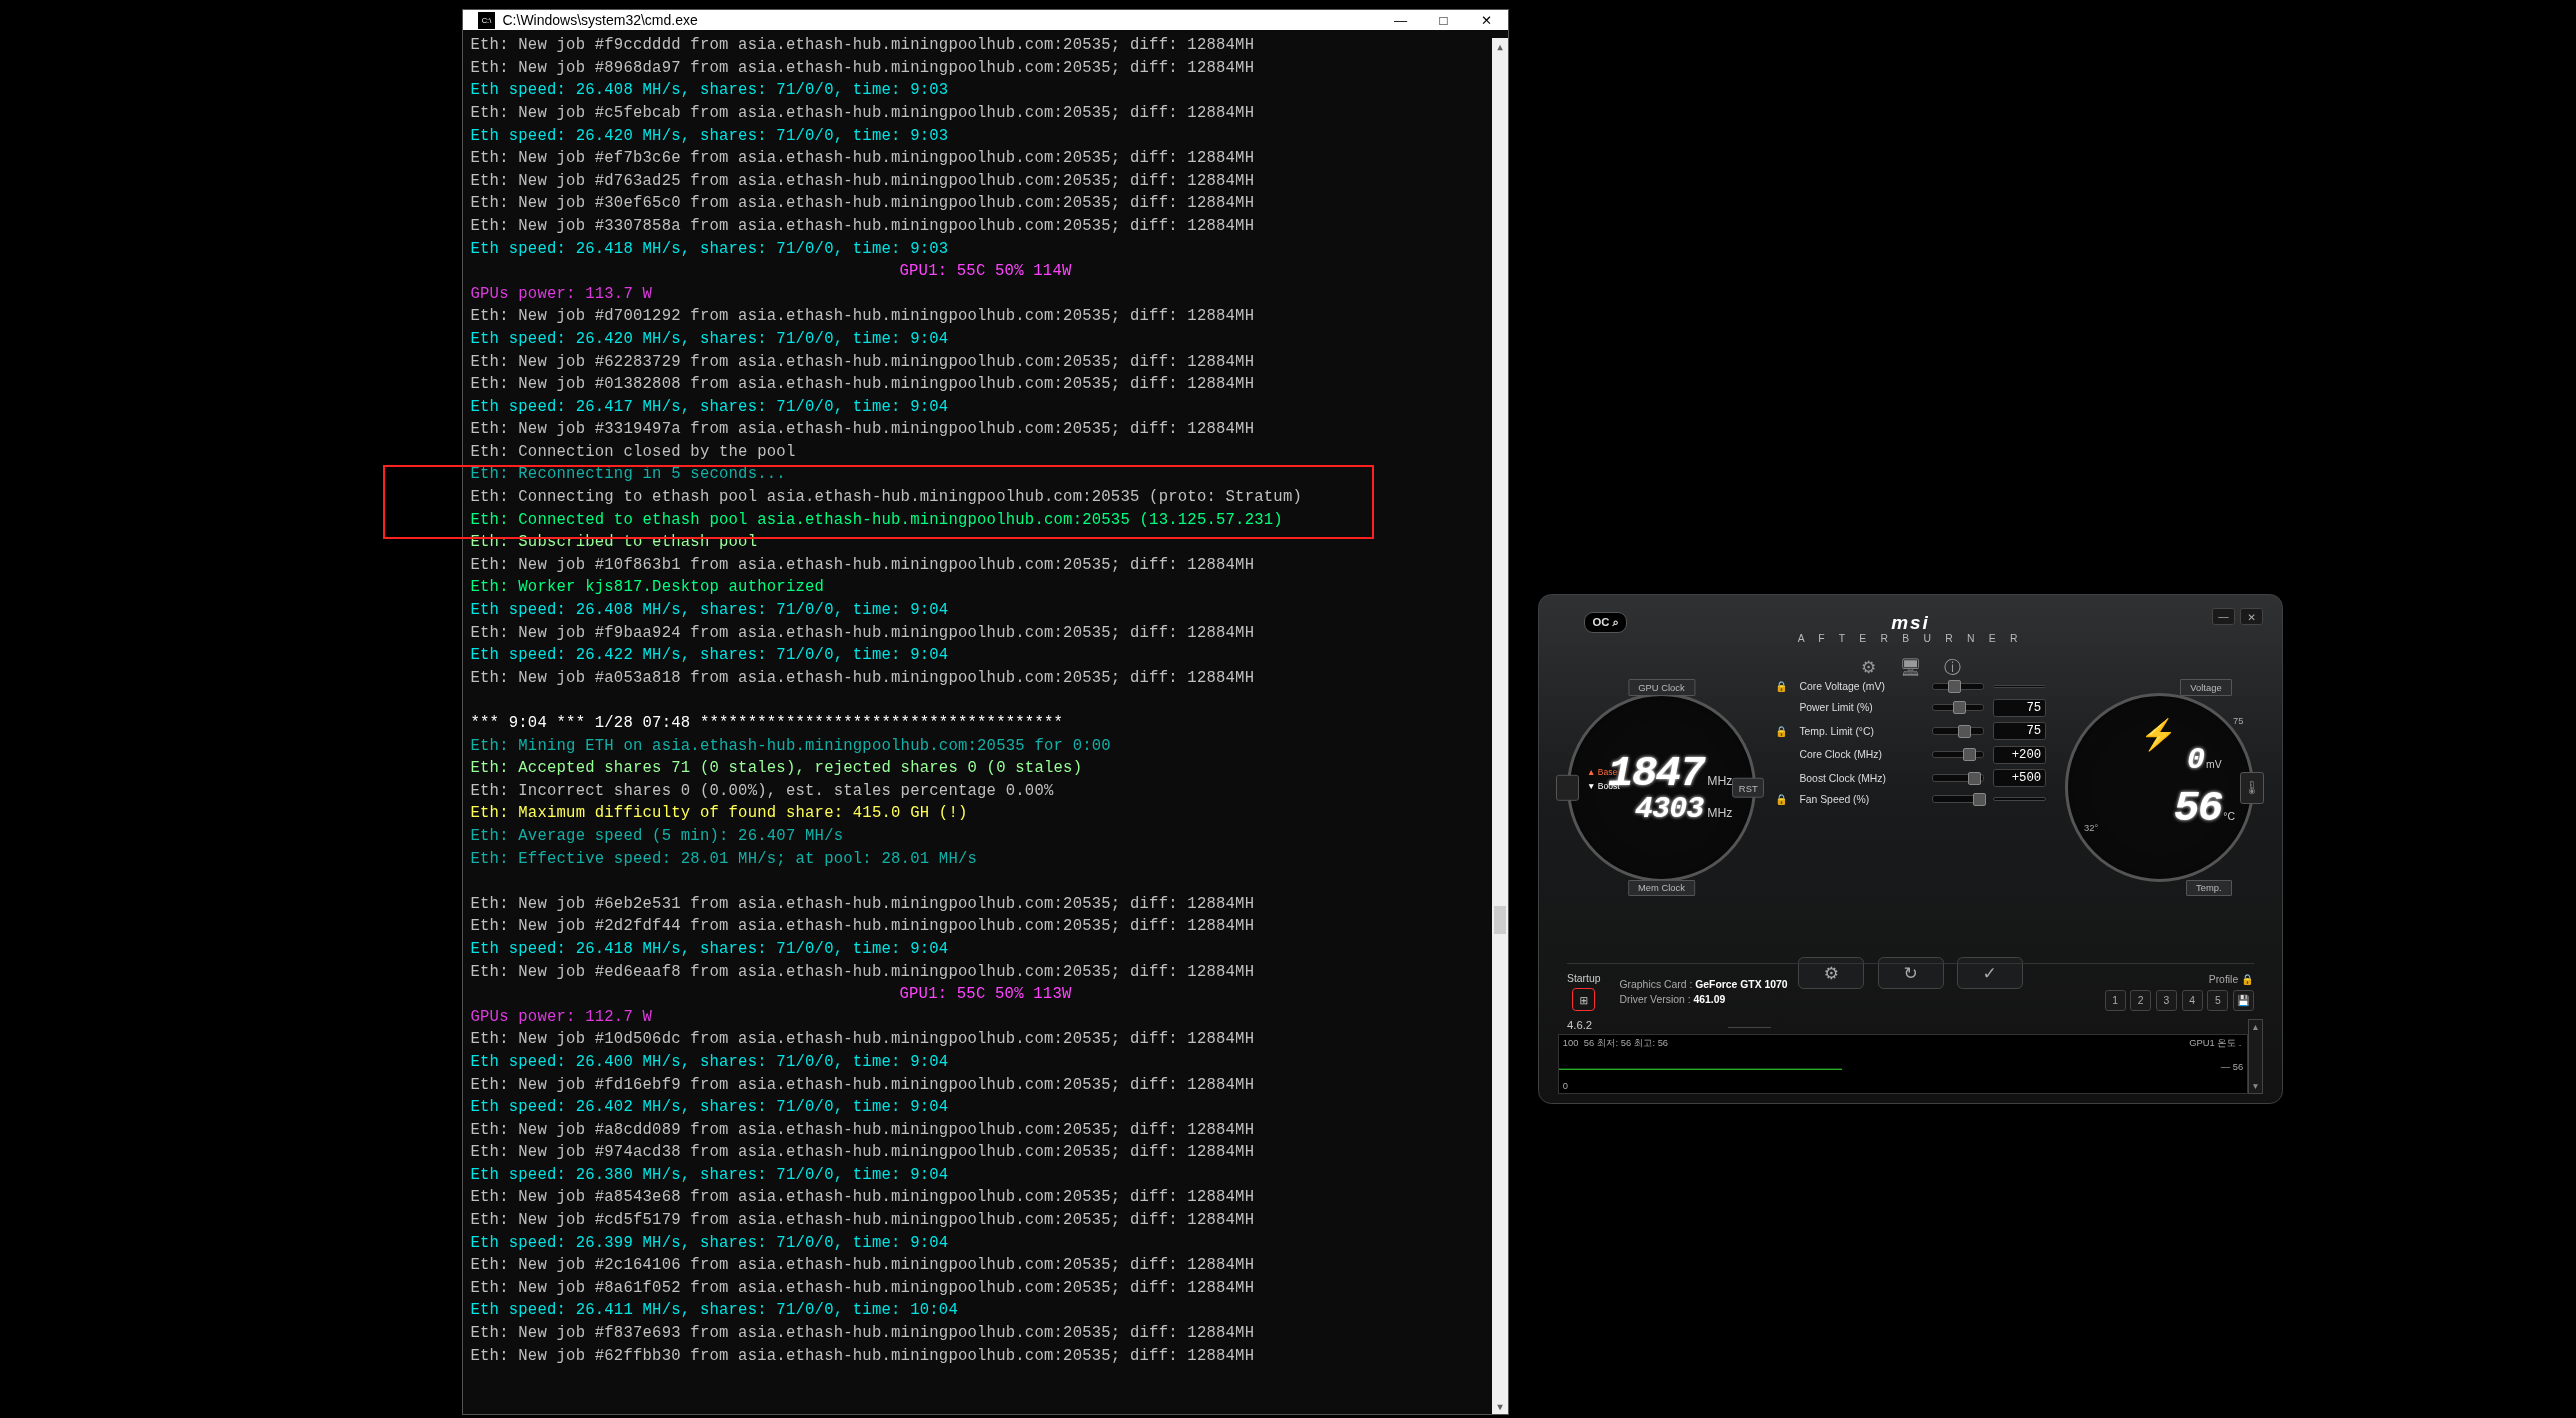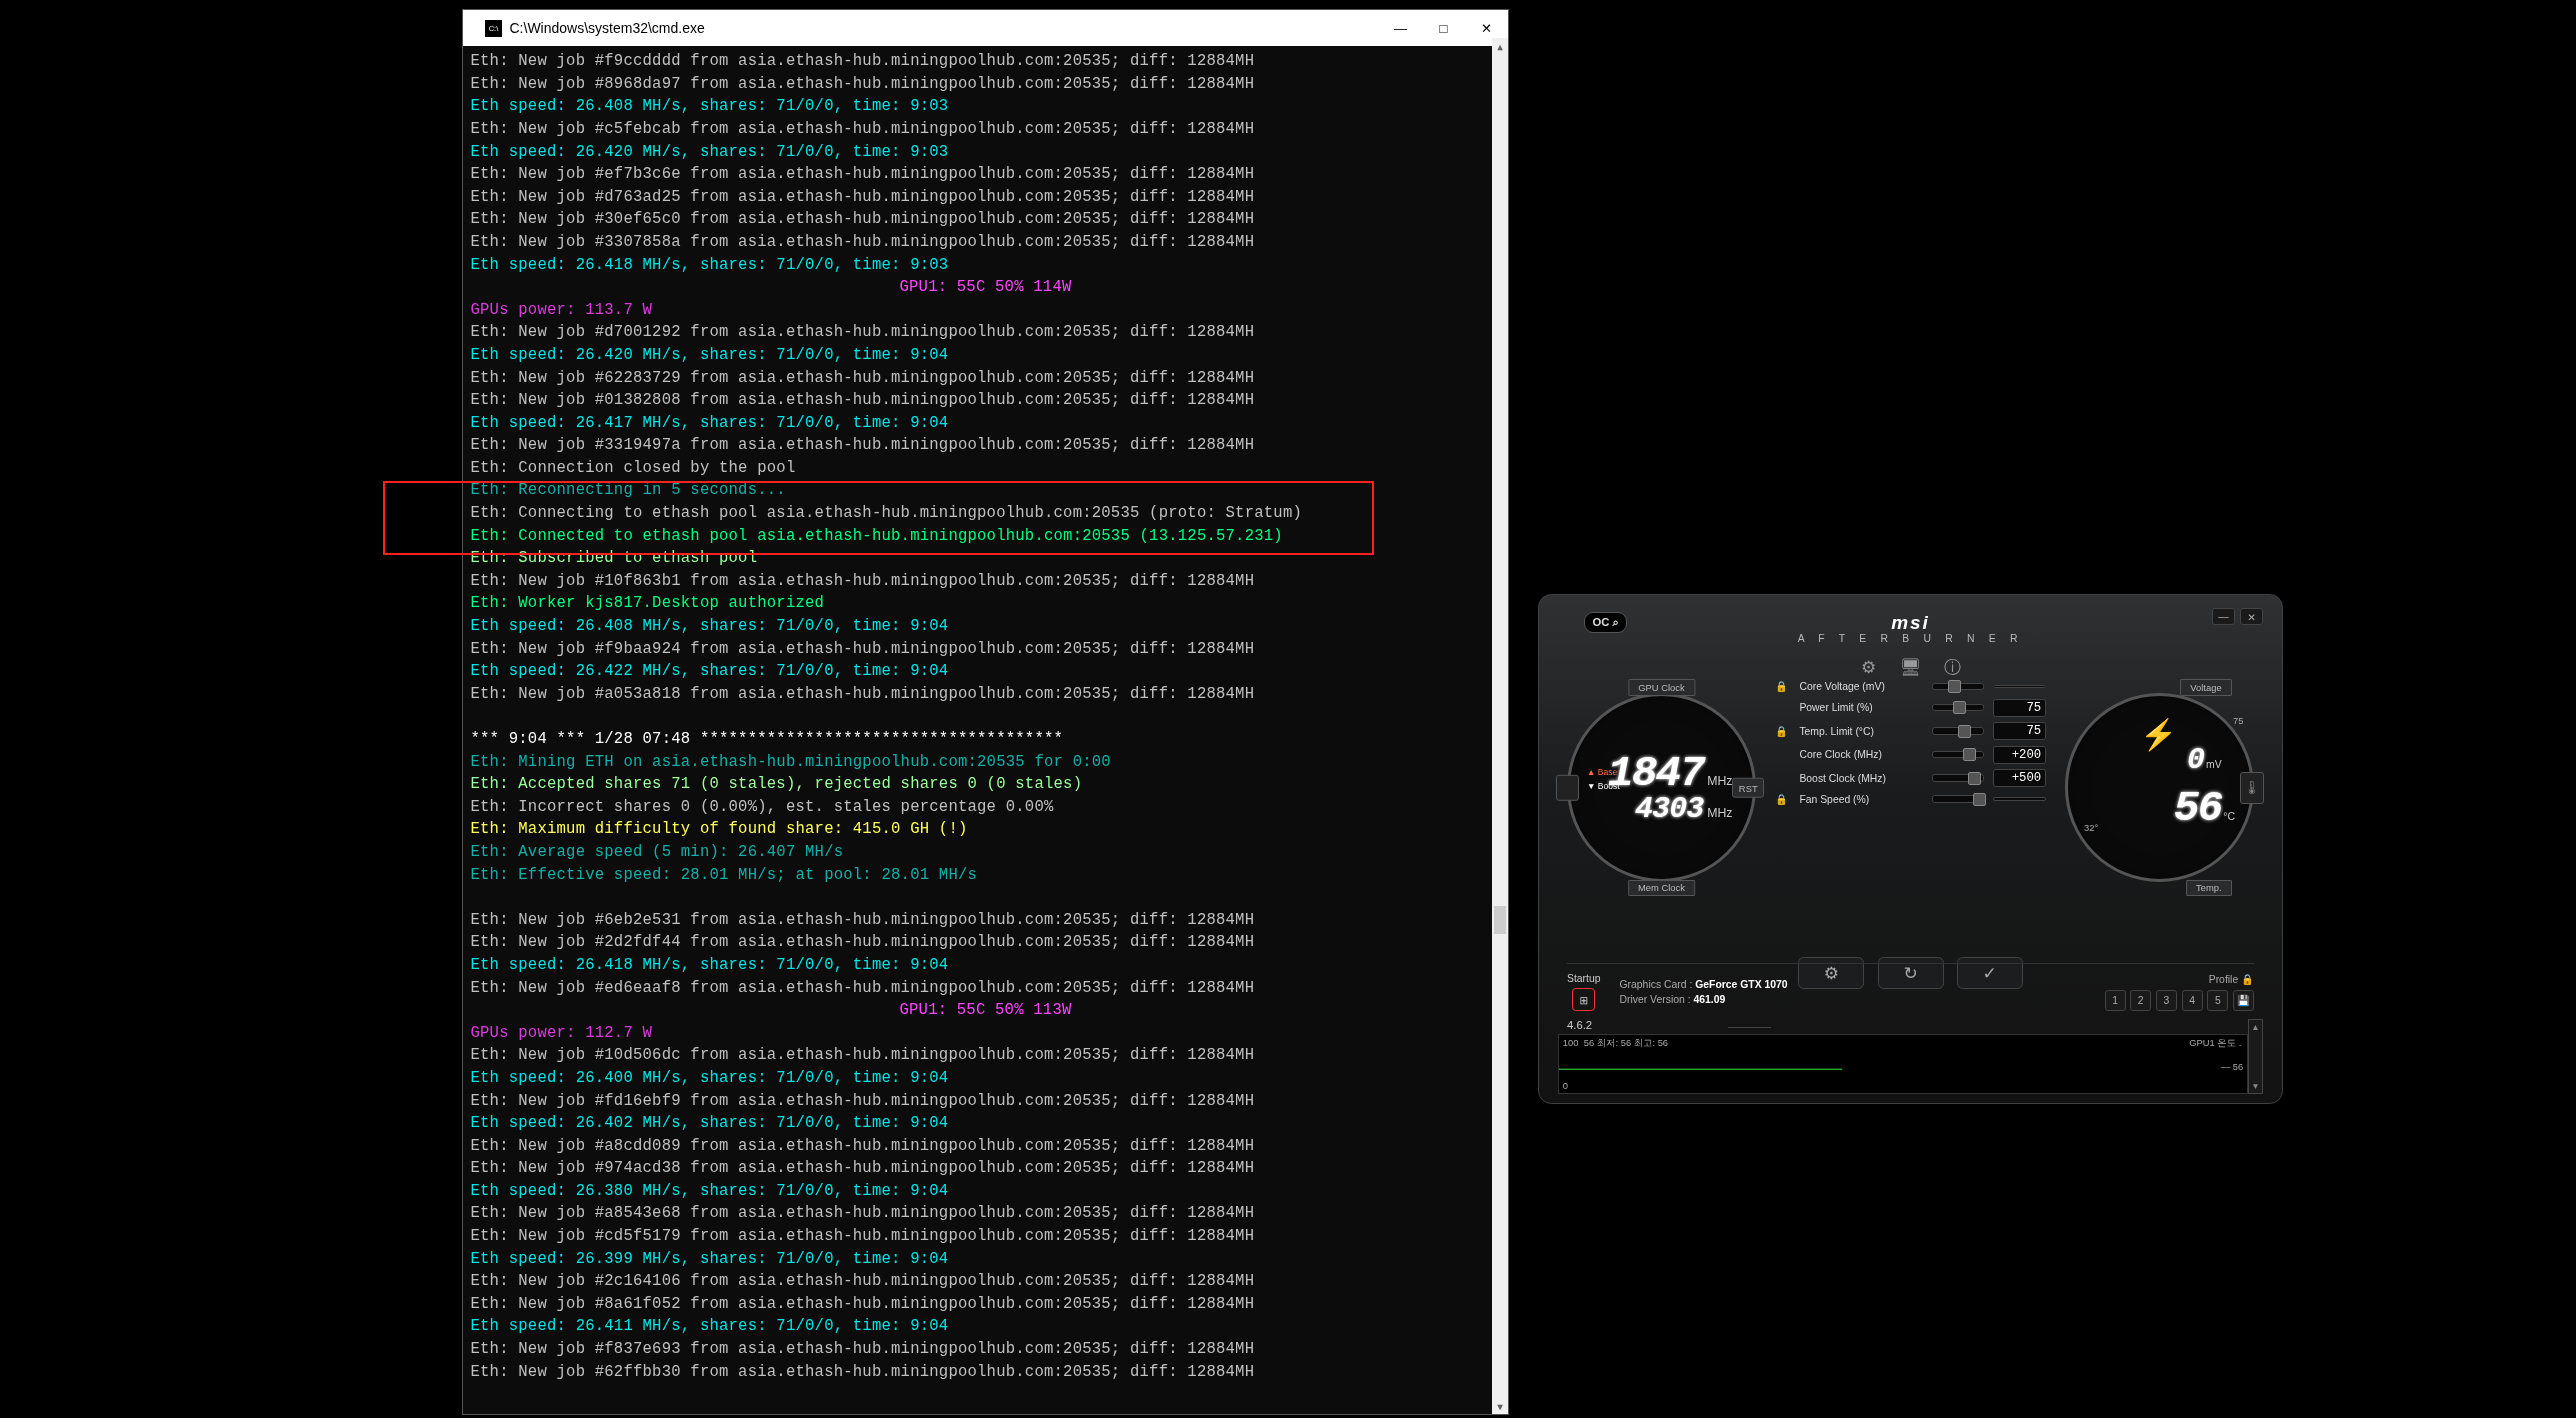--- a/index.html
+++ b/index.html
@@ -14,25 +14,25 @@
   .cmd-window {
     position: absolute;
     left: 462px;
     top: 9.4px;
     width: 1047px;
     height: 1406px;
     background: #0c0c0c;
     border: 0.9px solid #555;
   }
   .titlebar {
-    height: 36px;
+    height: 20px;
     background: #fff;
     display: flex;
     align-items: center;
-    padding-left: 22px;
+    padding-left: 15px;
     font-family: "Segoe UI", sans-serif;
     font-size: 14px;
     color: #000;
   }
   .title-icon {
     width: 17px; height: 17px;
     background: #000;
     margin-right: 7.5px;
     display: flex; align-items: center; justify-content: center;
   }
@@ -334,21 +334,21 @@
       <div class="line c-gray">Eth: New job #fd16ebf9 from asia.ethash-hub.miningpoolhub.com:20535; diff: 12884MH</div>
       <div class="line c-cyan">Eth speed: 26.402 MH/s, shares: 71/0/0, time: 9:04</div>
       <div class="line c-gray">Eth: New job #a8cdd089 from asia.ethash-hub.miningpoolhub.com:20535; diff: 12884MH</div>
       <div class="line c-gray">Eth: New job #974acd38 from asia.ethash-hub.miningpoolhub.com:20535; diff: 12884MH</div>
       <div class="line c-cyan">Eth speed: 26.380 MH/s, shares: 71/0/0, time: 9:04</div>
       <div class="line c-gray">Eth: New job #a8543e68 from asia.ethash-hub.miningpoolhub.com:20535; diff: 12884MH</div>
       <div class="line c-gray">Eth: New job #cd5f5179 from asia.ethash-hub.miningpoolhub.com:20535; diff: 12884MH</div>
       <div class="line c-cyan">Eth speed: 26.399 MH/s, shares: 71/0/0, time: 9:04</div>
       <div class="line c-gray">Eth: New job #2c164106 from asia.ethash-hub.miningpoolhub.com:20535; diff: 12884MH</div>
       <div class="line c-gray">Eth: New job #8a61f052 from asia.ethash-hub.miningpoolhub.com:20535; diff: 12884MH</div>
-      <div class="line c-cyan">Eth speed: 26.411 MH/s, shares: 71/0/0, time: 9:04</div>
+      <div class="line c-cyan">Eth speed: 26.411 MH/s, shares: 71/0/0, time: 10:04</div>
       <div class="line c-gray">Eth: New job #f837e693 from asia.ethash-hub.miningpoolhub.com:20535; diff: 12884MH</div>
       <div class="line c-gray">Eth: New job #62ffbb30 from asia.ethash-hub.miningpoolhub.com:20535; diff: 12884MH</div>
     </div>
   <div class="scrollbar-v">
     <div class="scroll-arrow top">▲</div>
     <div class="scroll-thumb"></div>
     <div class="scroll-arrow bot">▼</div>
   </div>
 </div>
 

